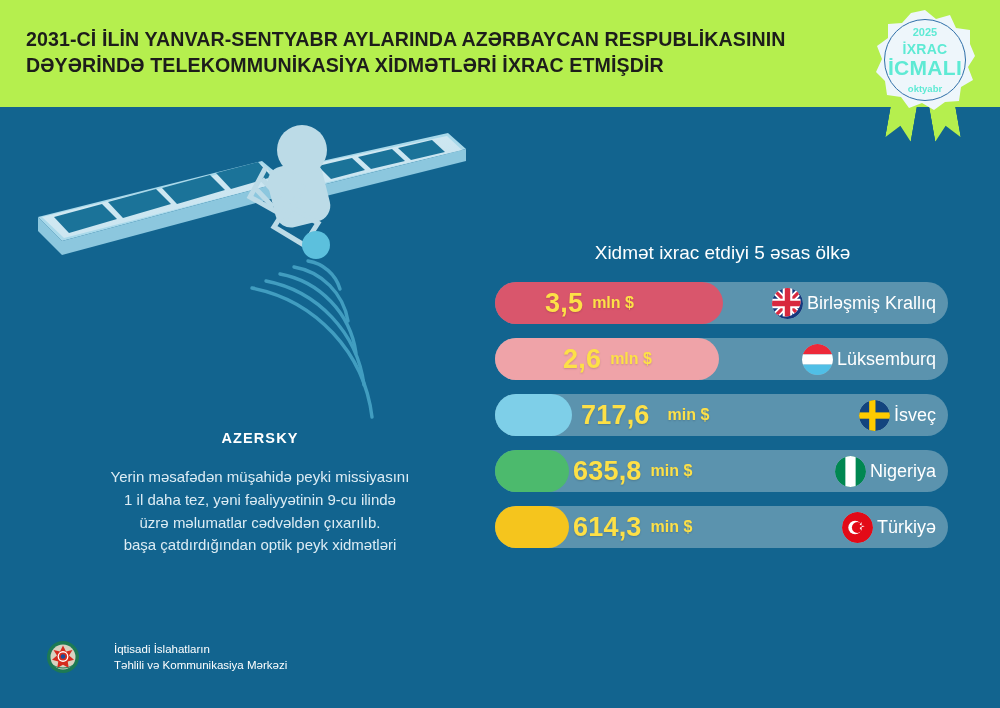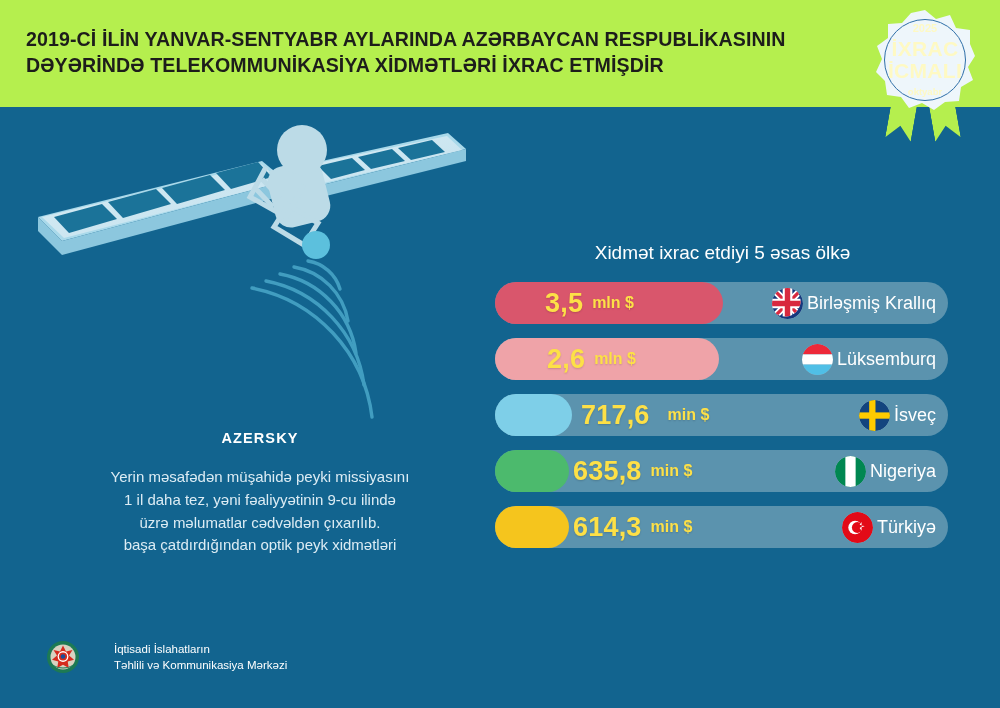--- a/index.html
+++ b/index.html
@@ -35,23 +35,23 @@
   }
   #badge-seal .star {
     position:absolute; inset:0; background:#eef6fb;
     clip-path:polygon(50% 0%,61% 9%,75% 5%,81% 18%,95% 20%,95% 34%,100% 46%,93% 57%,98% 70%,86% 77%,84% 91%,70% 92%,59% 100%,47% 93%,34% 98%,26% 87%,12% 85%,10% 71%,1% 62%,7% 49%,2% 36%,13% 28%,13% 14%,27% 13%,36% 3%);
   }
   #badge-seal .ring {
     position:absolute; left:9px; top:9px; right:9px; bottom:9px;
     border:1.6px solid #2f6fa8; border-radius:50%;
   }
   #badge-text { position:absolute; inset:0; display:flex; flex-direction:column;
-    align-items:center; justify-content:center; color:#fef9c3; line-height:1; }
+    align-items:center; justify-content:center; color:#5eead4; line-height:1; }
   #badge-year { font-size:11px; font-weight:bold; margin-bottom:4px; }
-  #badge-l1 { font-size:21px; font-weight:bold; letter-spacing:.3px; }
+  #badge-l1 { font-size:14px; font-weight:bold; letter-spacing:.3px; }
   #badge-l2 { font-size:21px; font-weight:bold; letter-spacing:.3px; margin-top:1px;}
   #badge-month { font-size:9.5px; font-weight:bold; margin-top:6px; }
 
   
   #satellite { position:absolute; left:18px; top:105px; width:470px; height:330px; }
 
   
   #azersky-title {
     position:absolute; left:40px; top:430px; width:440px; text-align:center;
     color:#ffffff; font-size:14.5px; font-weight:bold; letter-spacing:1.1px;
@@ -95,21 +95,21 @@
   #footer-emblem { width:34px; height:34px; flex:none; }
   #footer-text { color:#ffffff; font-size:11.5px; line-height:1.42;margin-left:24px; }
   #footer-text .ln { display:block; white-space:nowrap; }
 </style>
 </head>
 <body>
 
 <div id="header-band"></div>
 
 <div id="header-title">
-  <span class="ln">2019-Cİ İLİN YANVAR-SENTYABR AYLARINDA AZƏRBAYCAN RESPUBLİKASININ</span>
+  <span class="ln">2031-Cİ İLİN YANVAR-SENTYABR AYLARINDA AZƏRBAYCAN RESPUBLİKASININ</span>
   <span class="ln">DƏYƏRİNDƏ TELEKOMMUNİKASİYA XİDMƏTLƏRİ İXRAC ETMİŞDİR</span>
 </div>
 
 <div id="badge-wrap">
   <div class="ribbon l"></div>
   <div class="ribbon r"></div>
   <div id="badge-seal">
     <div class="star"></div>
     <div class="ring"></div>
     <div id="badge-text">
@@ -208,21 +208,21 @@
           </g>
         </svg>
       </span>
       <span class="cname">Birləşmiş Krallıq</span>
     </div>
   </div>
 
   <div class="bar-row">
     <div class="bar-track"></div>
     <div class="bar-fill" style="width:224px;background:#efa3a8;"></div>
-    <div class="bar-value" style="left:52px;">
+    <div class="bar-value" style="left:68px;">
       <span class="num">2,6</span>
       <span class="unit">mln $</span>
     </div>
     <div class="bar-country">
       <span class="flag">
         <svg viewBox="0 0 32 32" width="31" height="31">
           <clipPath id="lxc">
               <circle cx="16" cy="16" r="16"></circle>
             </clipPath>
           <g clip-path="url(#lxc)">

